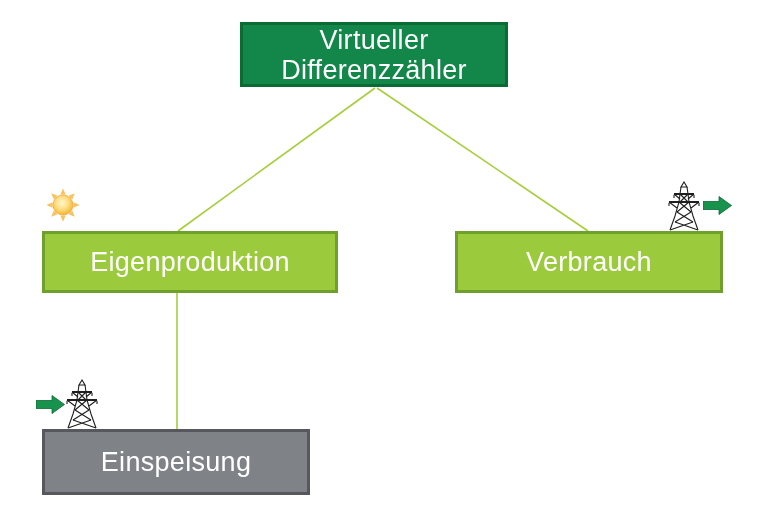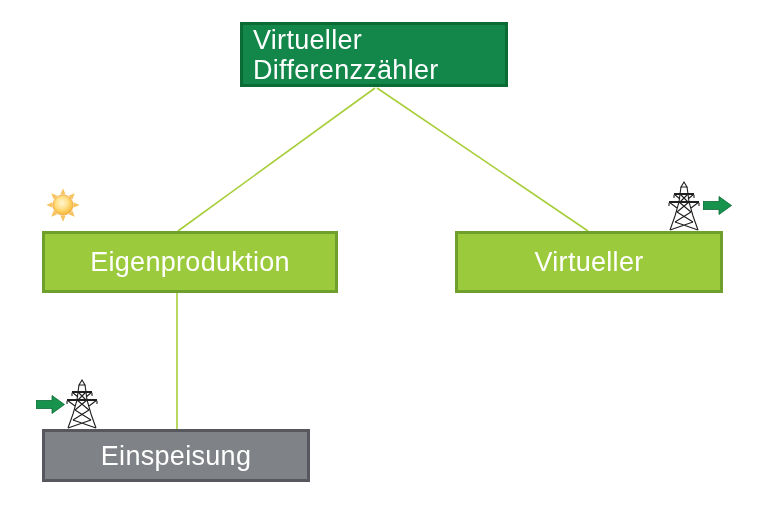--- a/index.html
+++ b/index.html
@@ -15,20 +15,21 @@
     z-index:0;
   }
   .connectors line{
     stroke:var(--connector,#a6ce39);
     stroke-width:1.6;
   }
   .node{
     position:absolute;
     box-sizing:border-box;
     display:flex;align-items:center;justify-content:center;
+    text-align:center;
     color:var(--text,#ffffff);
     font-size:27px;
     font-weight:300;
     line-height:30px;
     letter-spacing:.3px;
     z-index:1;
   }
   .node--dark{
     background:var(--node-dark-fill,#13874a);
     border:3px solid var(--node-dark-border,#0b6b35);
@@ -37,21 +38,21 @@
     background:var(--node-light-fill,#9bcb3d);
     border:3px solid var(--node-light-border,#6fa02c);
   }
   .node--gray{
     background:var(--node-gray-fill,#7f8287);
     border:3px solid var(--node-gray-border,#56585d);
   }
   #node-root{left:240px;top:22px;width:268px;height:65px;padding:0 10px;}
   #node-eigenproduktion{left:42px;top:231px;width:296px;height:62px;}
   #node-verbrauch{left:455px;top:231px;width:268px;height:62px;}
-  #node-einspeisung{left:42px;top:429px;width:268px;height:53px;}
+  #node-einspeisung{left:42px;top:429px;width:268px;height:66px;}
   .icon{position:absolute;z-index:2;}
   #sun-icon{left:44px;top:186px;width:38px;height:38px;}
   #tower-right{left:666px;top:181px;width:36px;height:50px;}
   #arrow-export{left:703px;top:196px;width:29px;height:19px;}
   #tower-left{left:64px;top:379px;width:36px;height:50px;}
   #arrow-import{left:36px;top:395px;width:29px;height:19px;}
   .tower-svg path, .tower-svg line{stroke:#1f1f1f;fill:none;}
   .arrow-svg polygon{
     fill:var(--arrow-green,#17934d);
     stroke:var(--node-dark-border,#0b6b35);
@@ -71,21 +72,21 @@
 
   <div class="node node--dark" id="node-root">
     <span>Virtueller Differenzzähler</span>
   </div>
 
   <div class="node node--light" id="node-eigenproduktion">
     <span>Eigenproduktion</span>
   </div>
 
   <div class="node node--light" id="node-verbrauch">
-    <span>Virtueller</span>
+    <span>Verbrauch</span>
   </div>
 
   <div class="node node--gray" id="node-einspeisung">
     <span>Einspeisung</span>
   </div>
 
   <svg class="icon" id="sun-icon" viewBox="0 0 40 40">
     <defs>
       <radialGradient id="sunGrad" cx="45%" cy="40%" r="65%">
         <stop offset="0%" stop-color="#fff6cf"></stop>

